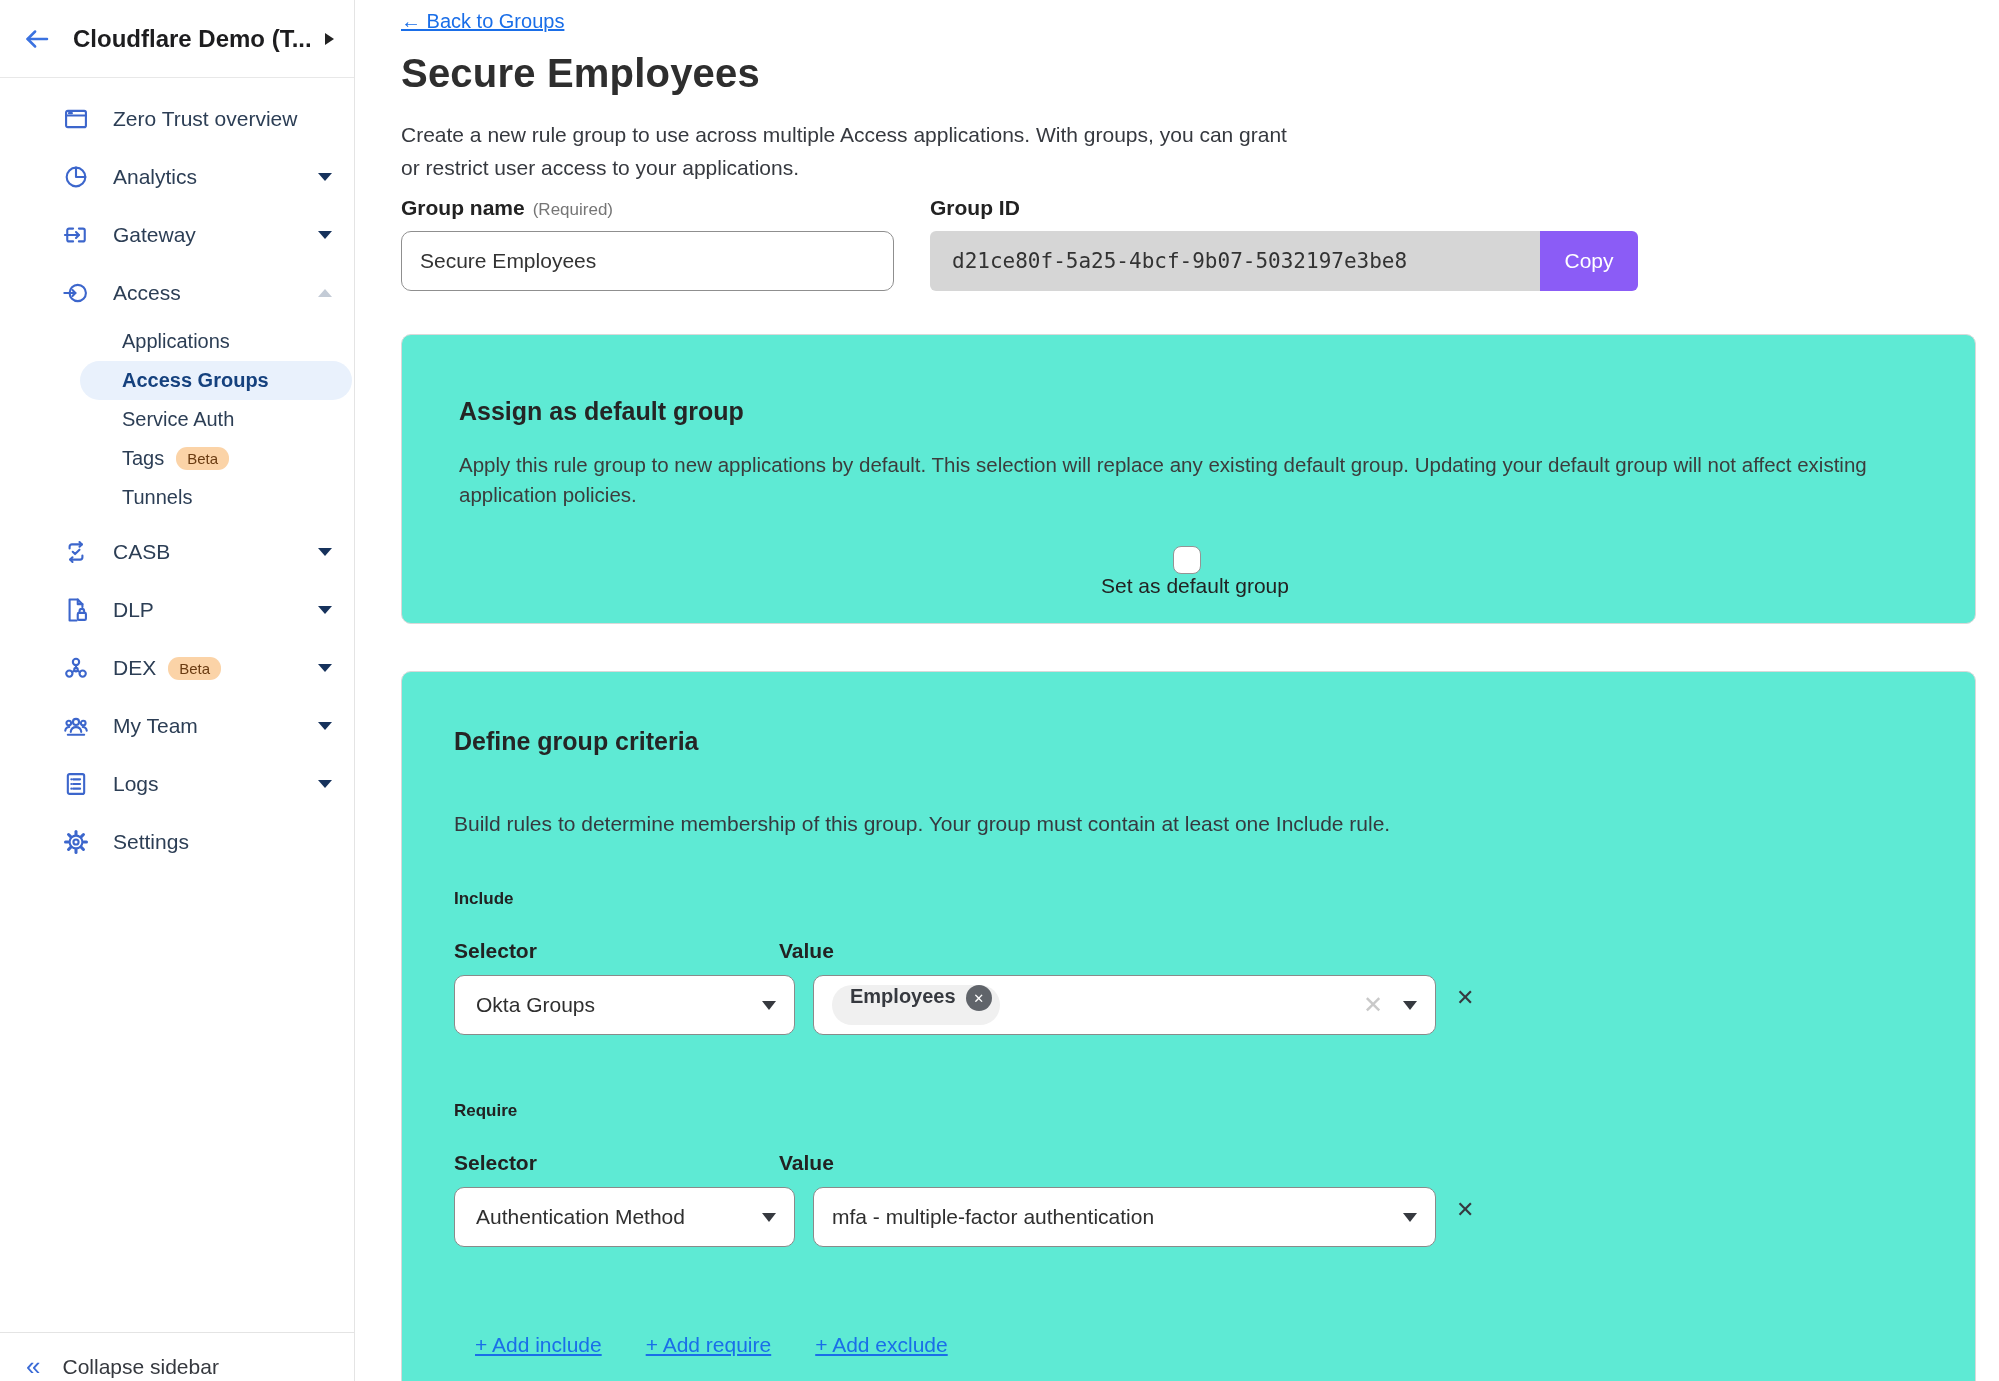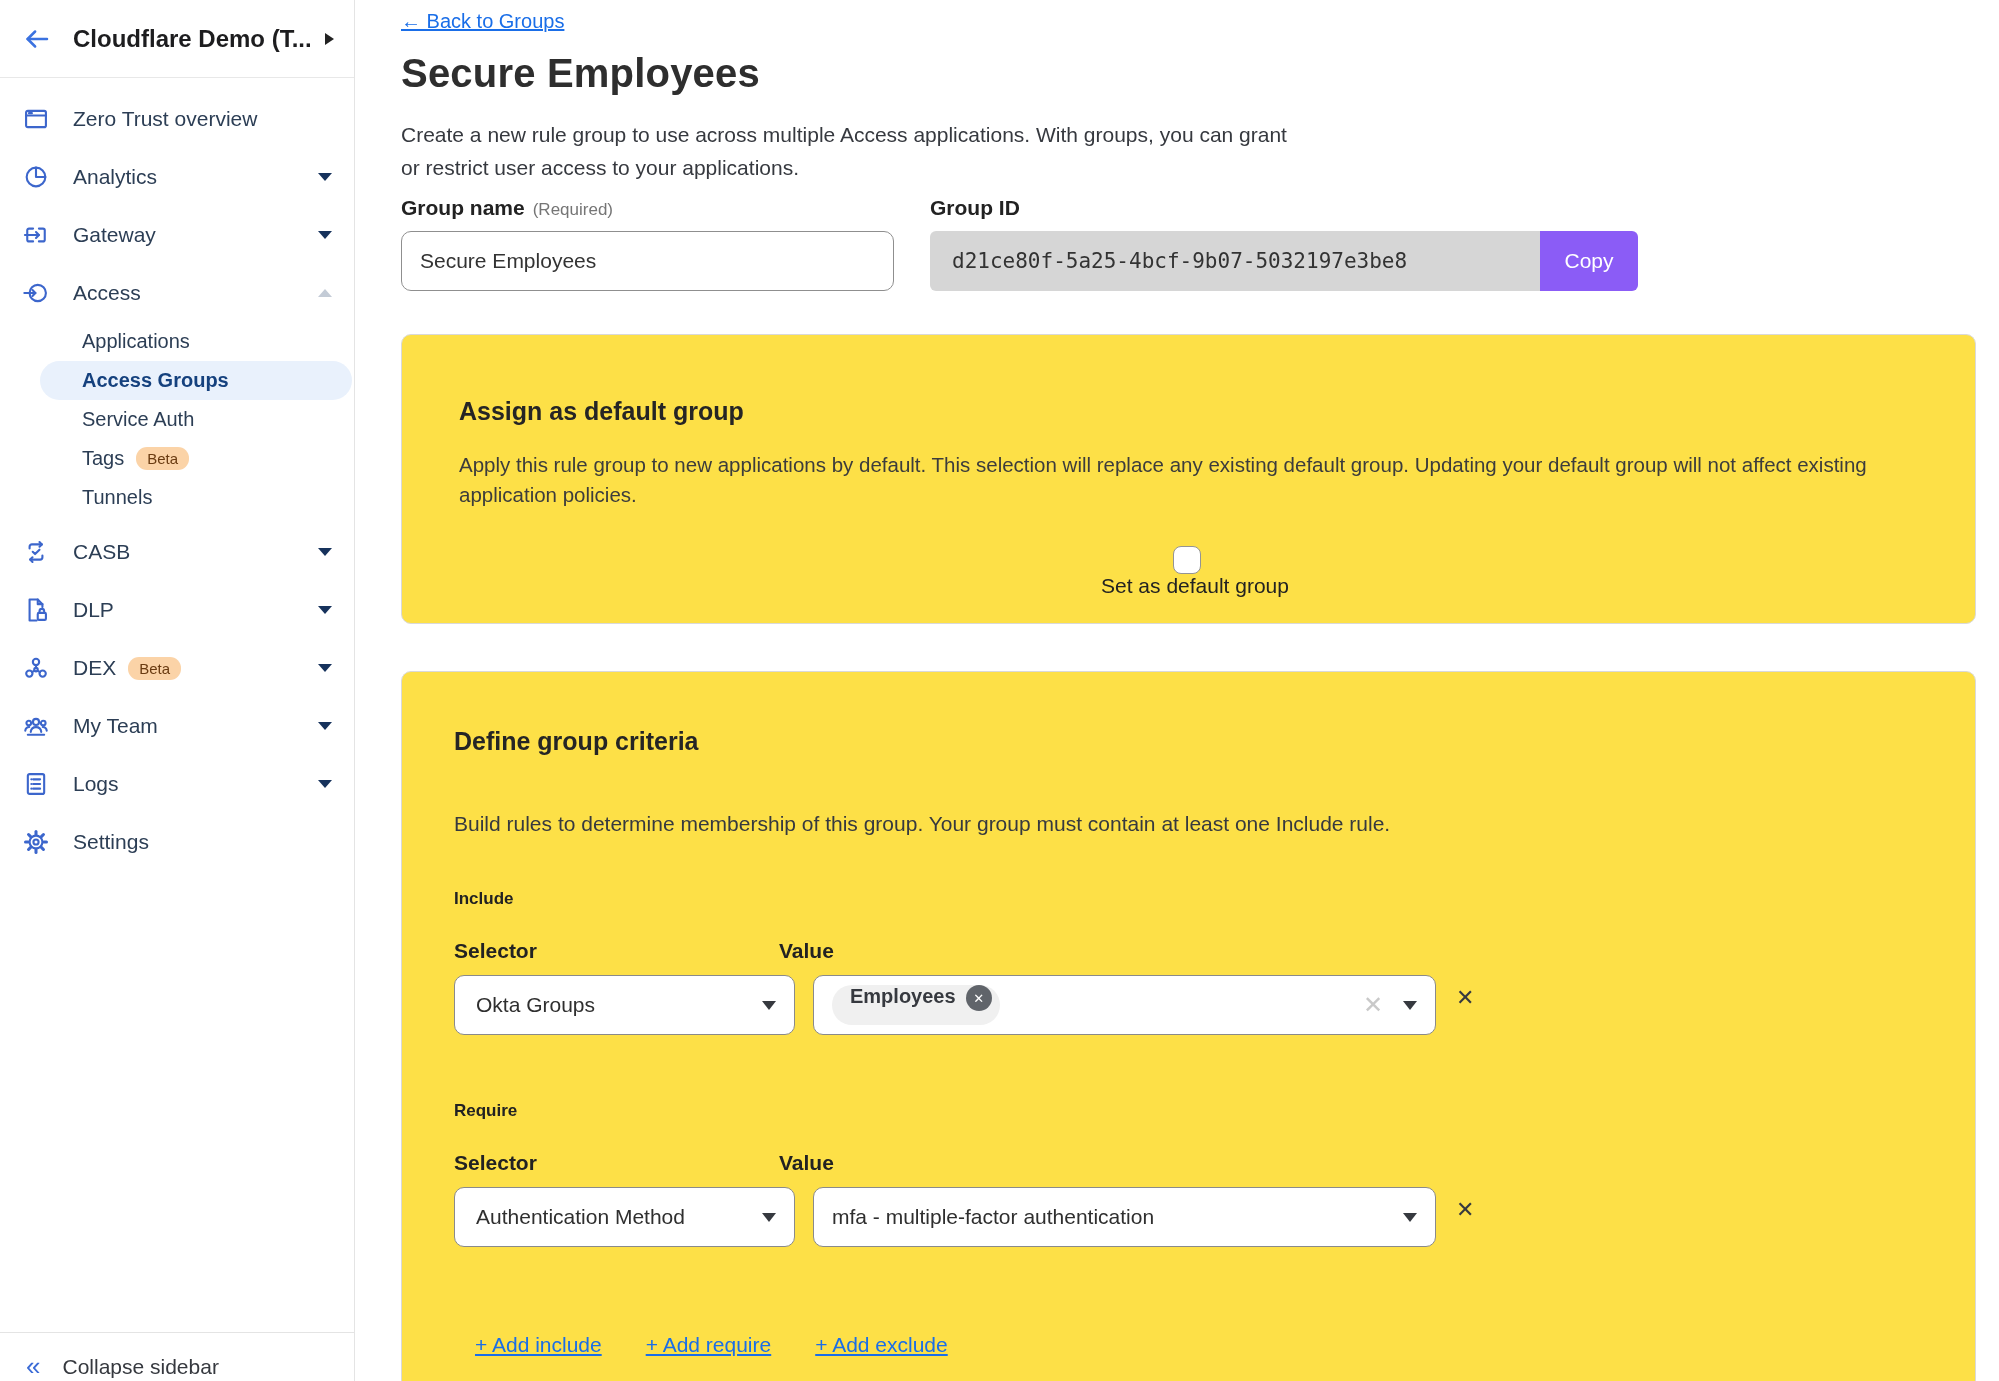--- a/index.html
+++ b/index.html
@@ -10,21 +10,21 @@
   .sidebar { position:absolute; left:0; top:0; width:355px; height:1381px;
     background:#fff; border-right:1px solid #e4e4e4; }
   .sb-header { height:78px; border-bottom:1px solid #e8e8e8; display:flex;
     align-items:center; padding:0 20px 0 22px; }
   .sb-back { width:30px; height:30px; flex:0 0 auto; cursor:pointer; }
   .sb-title { font-size:24px; font-weight:700; color:#1d1d1f; margin-left:21px;
     white-space:nowrap; overflow:hidden; flex:1; }
   .acct-caret { width:0; height:0; border-left:9px solid #222;
     border-top:6px solid transparent; border-bottom:6px solid transparent; margin-left:8px; }
 
-  .nav { padding-top:12px; }
+  .nav { padding-top:12px;padding-left:40px; }
   .nav-item { height:58px; display:flex; align-items:center;
     padding:0 22px 0 22px; cursor:pointer; }
   .nav-icon { width:28px; height:28px; flex:0 0 auto; }
   .nav-label { font-size:21px; color:#2c3e55; margin-left:23px; white-space:nowrap; }
   .caret-down { width:0; height:0; border-left:7px solid transparent;
     border-right:7px solid transparent; border-top:8px solid #16325c; margin-left:auto; }
   .caret-up { width:0; height:0; border-left:7px solid transparent;
     border-right:7px solid transparent; border-bottom:8px solid #c3cbd6; margin-left:auto; }
 
   .sub-item { height:39px; display:flex; align-items:center; padding-left:82px;
@@ -60,21 +60,21 @@
   .text-input { margin-top:11px; width:493px; height:60px; border:1.5px solid #8f8f8f;
     border-radius:10px; padding:0 18px; font-size:21px; color:#333;
     font-family:"Liberation Sans", sans-serif; outline:none; background:#fff; }
   .groupid-unit { margin-top:11px; display:flex; height:60px; }
   .groupid-value { width:610px; background:#d6d6d6; border-radius:6px 0 0 6px;
     display:flex; align-items:center; padding:0 22px;
     font-family:"DejaVu Sans Mono", monospace; font-size:21px; color:#333; white-space:nowrap; }
   .copy-btn { width:98px; background:#8b5cf6; color:#fff; border:none; cursor:pointer;
     border-radius:0 6px 6px 0; font-size:21px; font-family:"Liberation Sans", sans-serif; }
 
-  .card { width:1575px; border:1.5px solid #d9d9d9; border-radius:10px; background:#fde047; }
+  .card { width:1575px; border:1.5px solid #d9d9d9; border-radius:10px; background:#5eead4; }
   .card1 { margin-top:43px; height:290px; padding:62px 60px 0 57px; }
   .card-title { font-size:25px; font-weight:700; color:#252525; }
   .card-body { margin-top:24px; font-size:20.5px; line-height:30px; color:#3c3c3c; }
   .checkbox-row { margin-top:36px; display:flex; align-items:center;flex-direction:column; }
   .checkbox { width:28px; height:28px; border:1.5px solid #949494; border-radius:8px;
     background:#fff; cursor:pointer; flex:0 0 auto; }
   .checkbox-label { margin-left:16px; font-size:21px; color:#222; }
 
   .card2 { margin-top:47px; height:762px; padding:55px 60px 0 52px; overflow:hidden; }
   .criteria-body { margin-top:52px; font-size:21px; line-height:31px; color:#36393f; }

